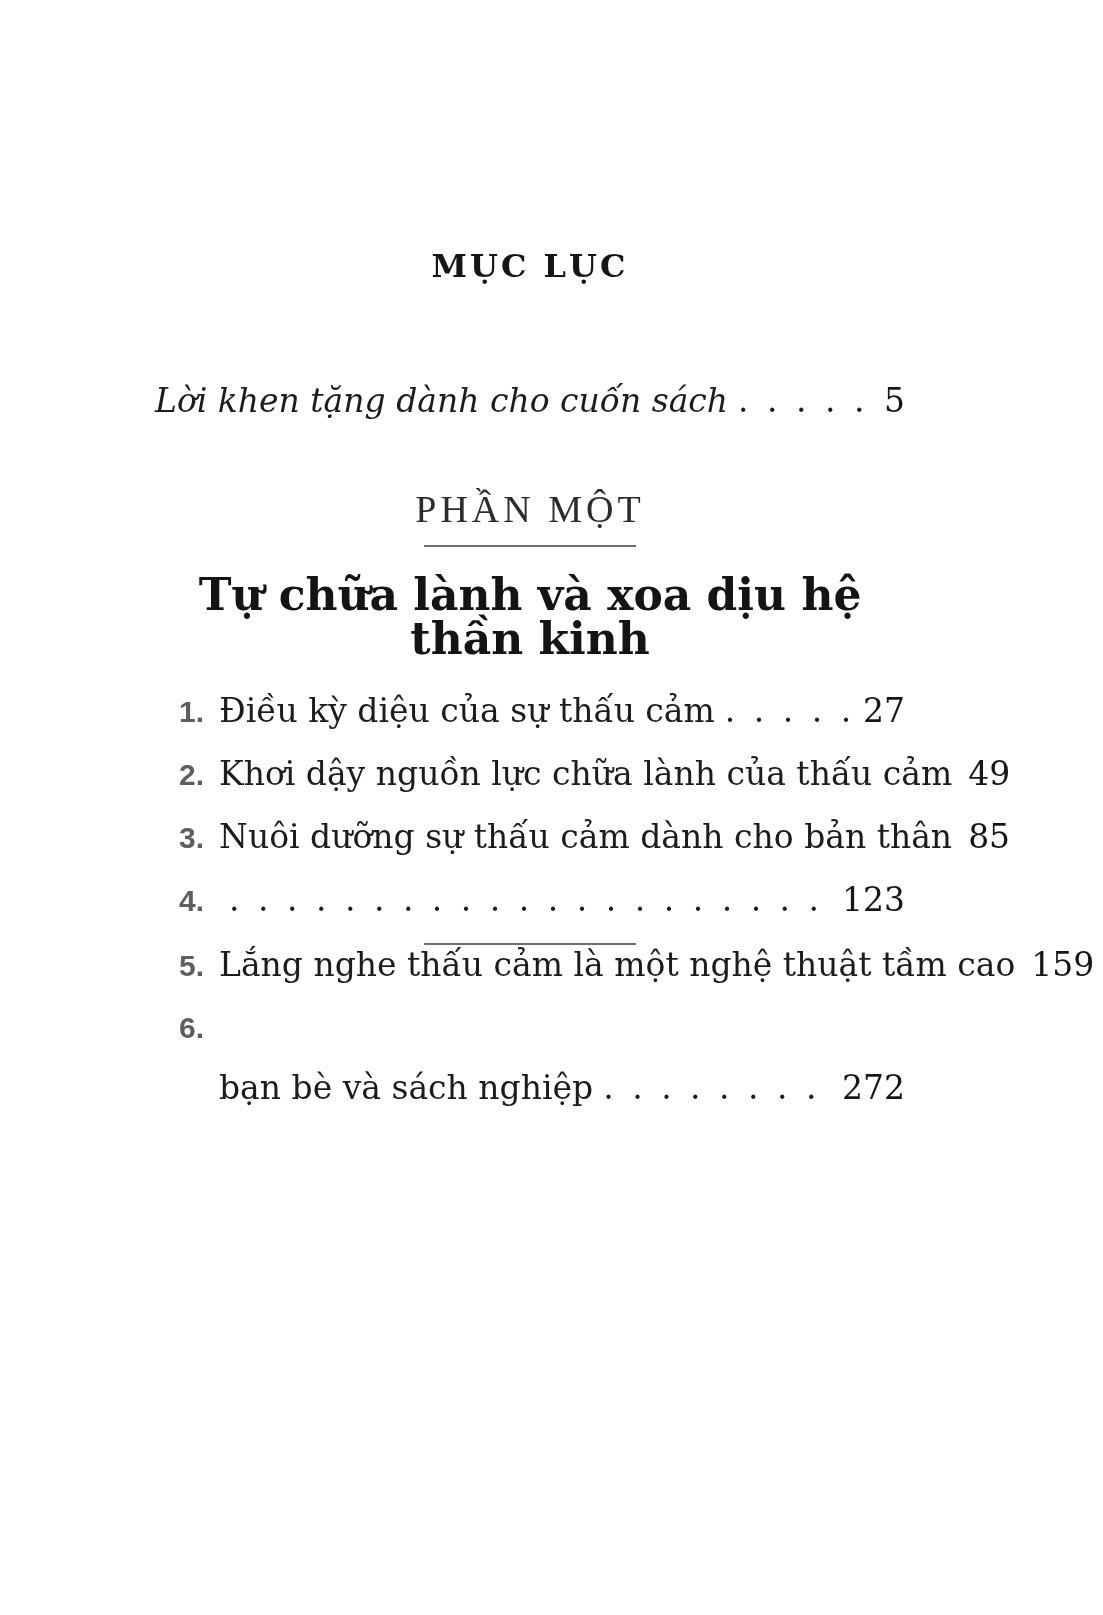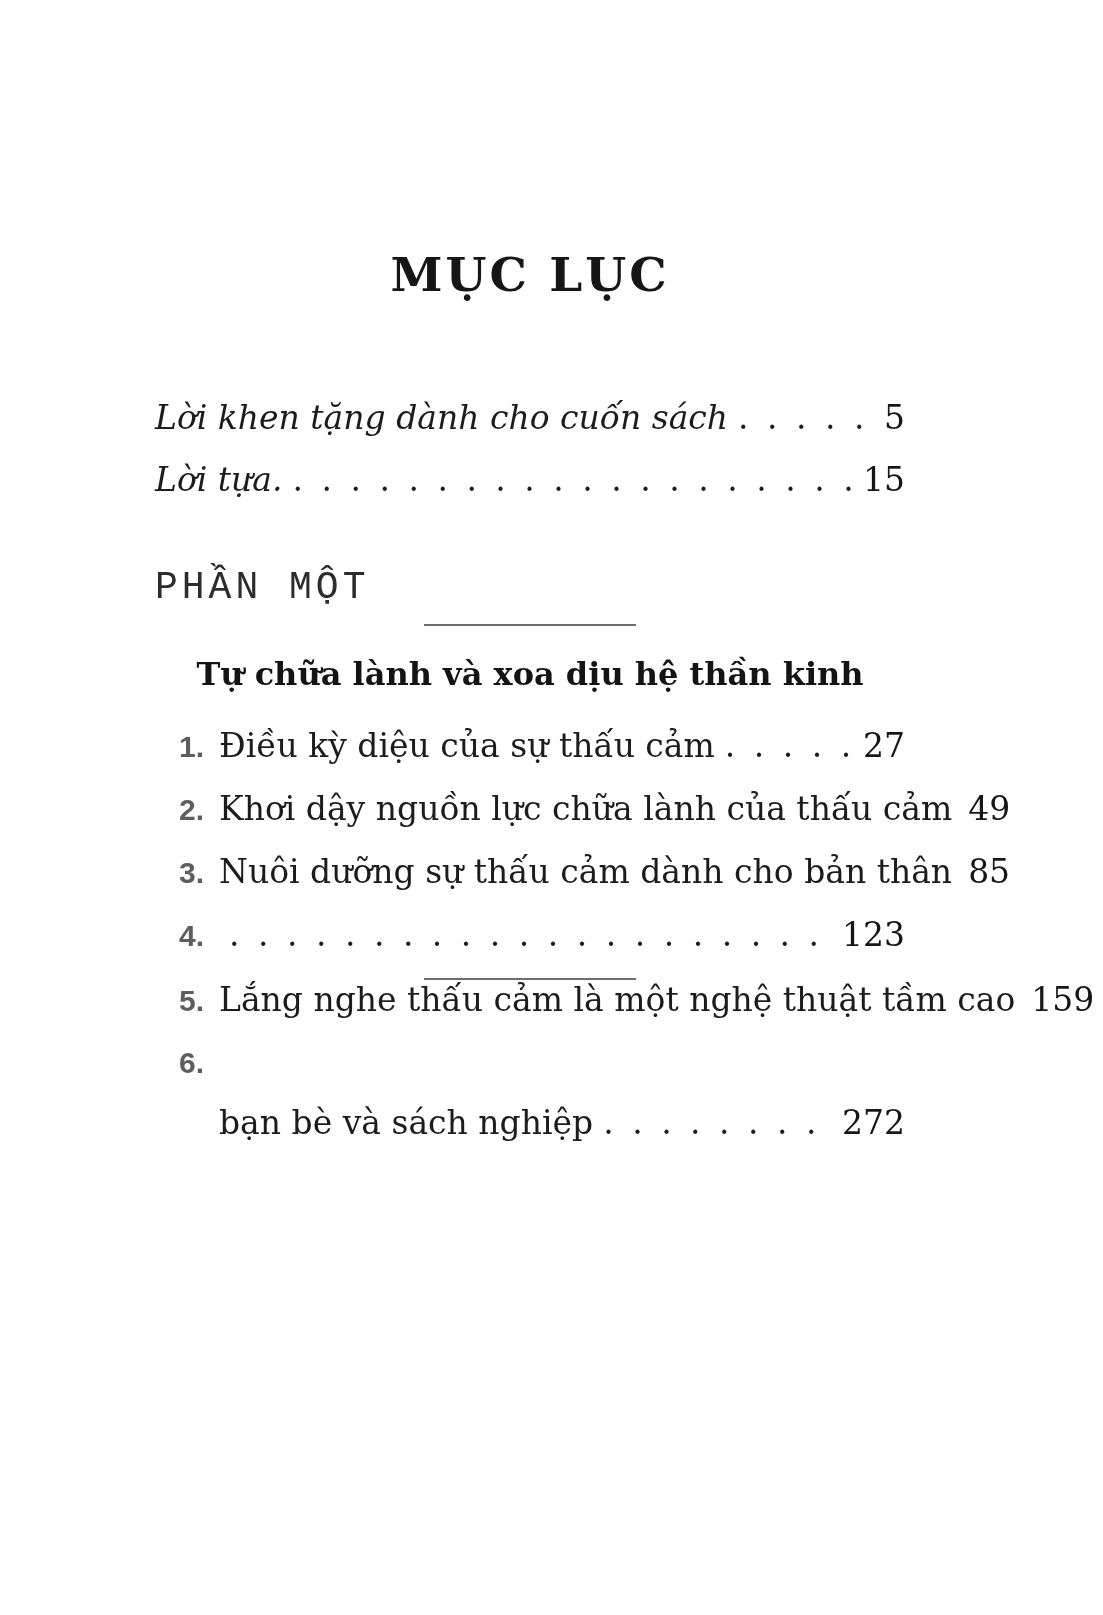--- a/index.html
+++ b/index.html
@@ -13,21 +13,21 @@
     overflow: hidden;
     font-family: "DejaVu Serif", serif;
   }
   .content {
     padding: 248px 198px 0 155px; 
   }
 
   
   .toc-title {
     text-align: center;
-    font-size: 47px;
+    font-size: 32px;
     font-weight: bold;
     letter-spacing: 3px;
     line-height: 1.15;
     margin: 0 0 96px 0;
     color: #161616;
   }
 
   
   .toc-row {
     display: flex;
@@ -54,37 +54,38 @@
 
   
   .front-matter { margin-bottom: 0; }
   .front-matter .toc-row .label {
     font-style: italic;
   }
 
   
   .part-heading {
     margin-top: 64px;
-    font-family: Liberation Mono, monospace;
+    text-align: center;
+    font-family: Liberation Serif, serif;
     font-weight: 300;
     font-size: 38px;
     letter-spacing: 4px;
     line-height: 48px;
     color: #2c2c2c;
   }
   .part-rule {
     width: 212px;
     border: 0;
     border-bottom: 2px solid #6f6f6f;
     margin: 12px auto 0 auto;
   }
   .part-subtitle {
     margin: 26px 0 30px 0;
     text-align: center;
-    font-size: 32px;
+    font-size: 44px;
     font-weight: bold;
     line-height: 44px;
     color: #141414;
   }
 
   
   .chapters .toc-row { padding-left: 24px; }
   .chapters .toc-row.wrap-line { padding-left: 64px; }
   .chapters .num {
     flex: 0 0 auto;
@@ -103,25 +104,20 @@
 <div class="page">
   <div class="content">
 
     <h1 class="toc-title">MỤC LỤC</h1>
 
     <div class="front-matter">
       <div class="toc-row">
         <span class="label">Lời khen tặng dành cho cuốn sách</span>
         <span class="leader"></span>
         <span class="pagenum">5</span>
-      </div>
-      <div class="toc-row">
-        <span class="label">Lời tựa.</span>
-        <span class="leader"></span>
-        <span class="pagenum">15</span>
       </div>
     </div>
 
     <div>
       <div class="part-heading">PHẦN MỘT</div>
       <hr class="part-rule">
       <div class="part-subtitle">Tự chữa lành và xoa dịu hệ thần kinh</div>
 
       <div class="chapters">
         <div class="toc-row">

